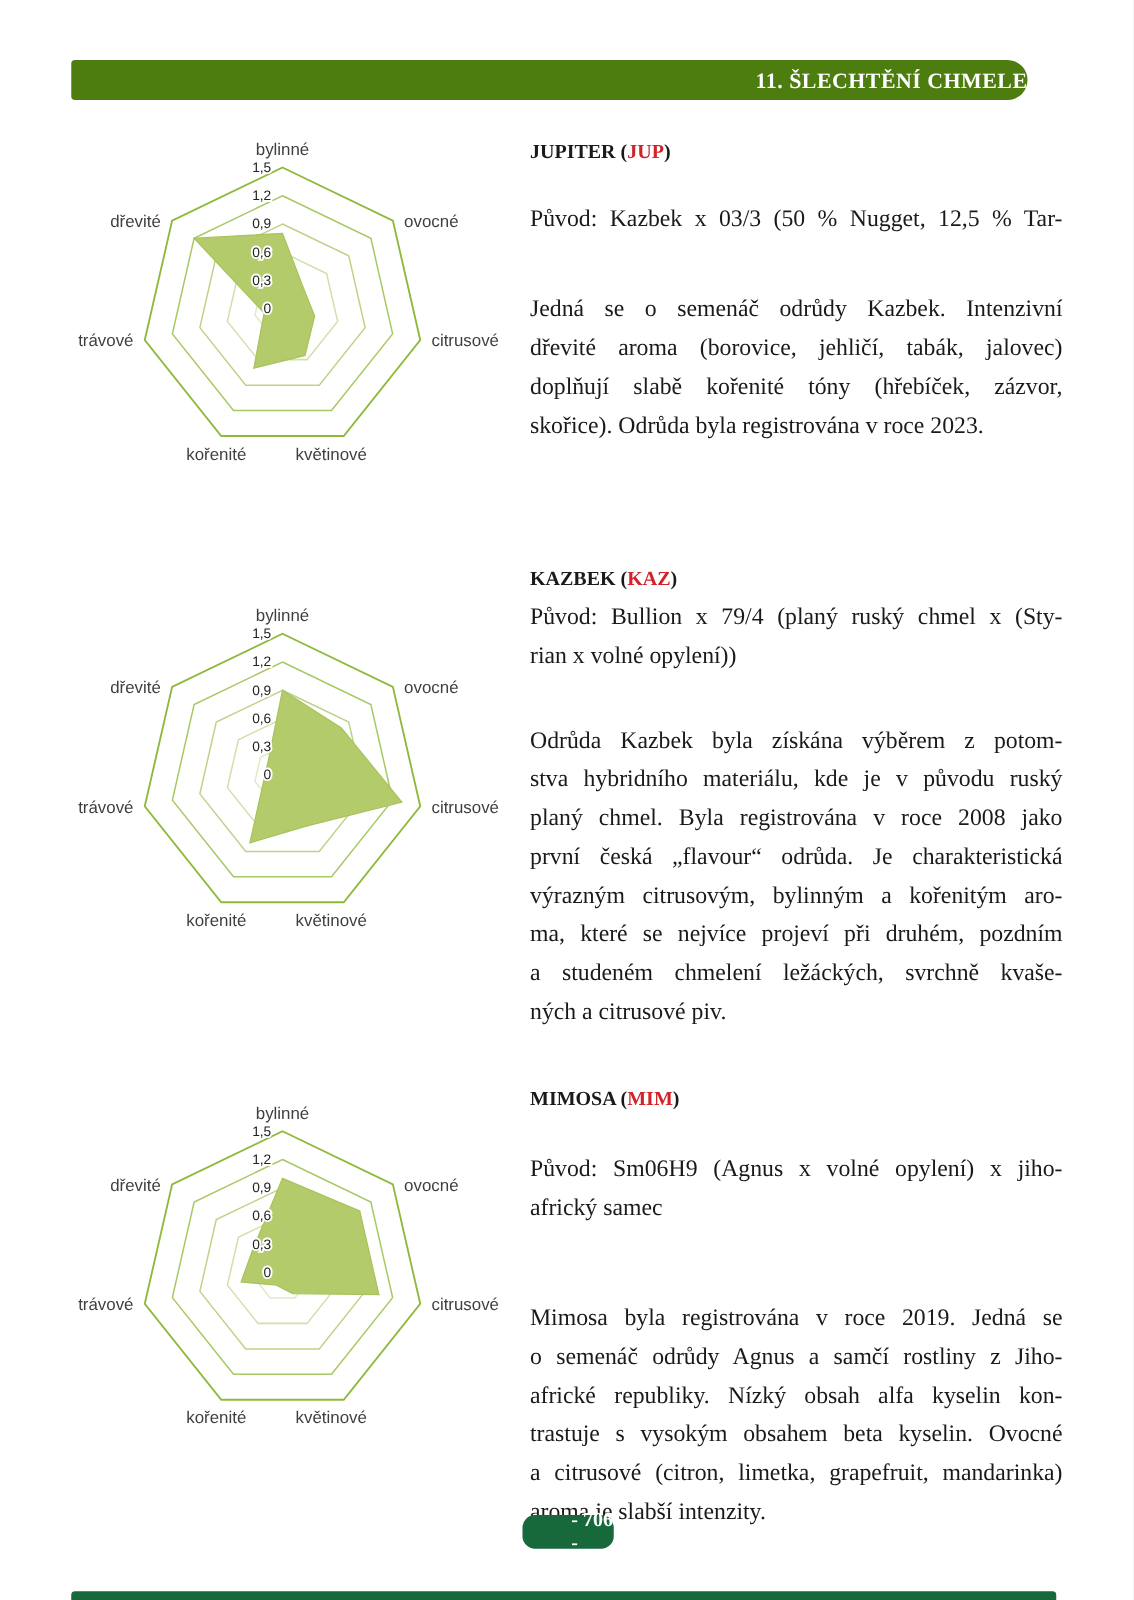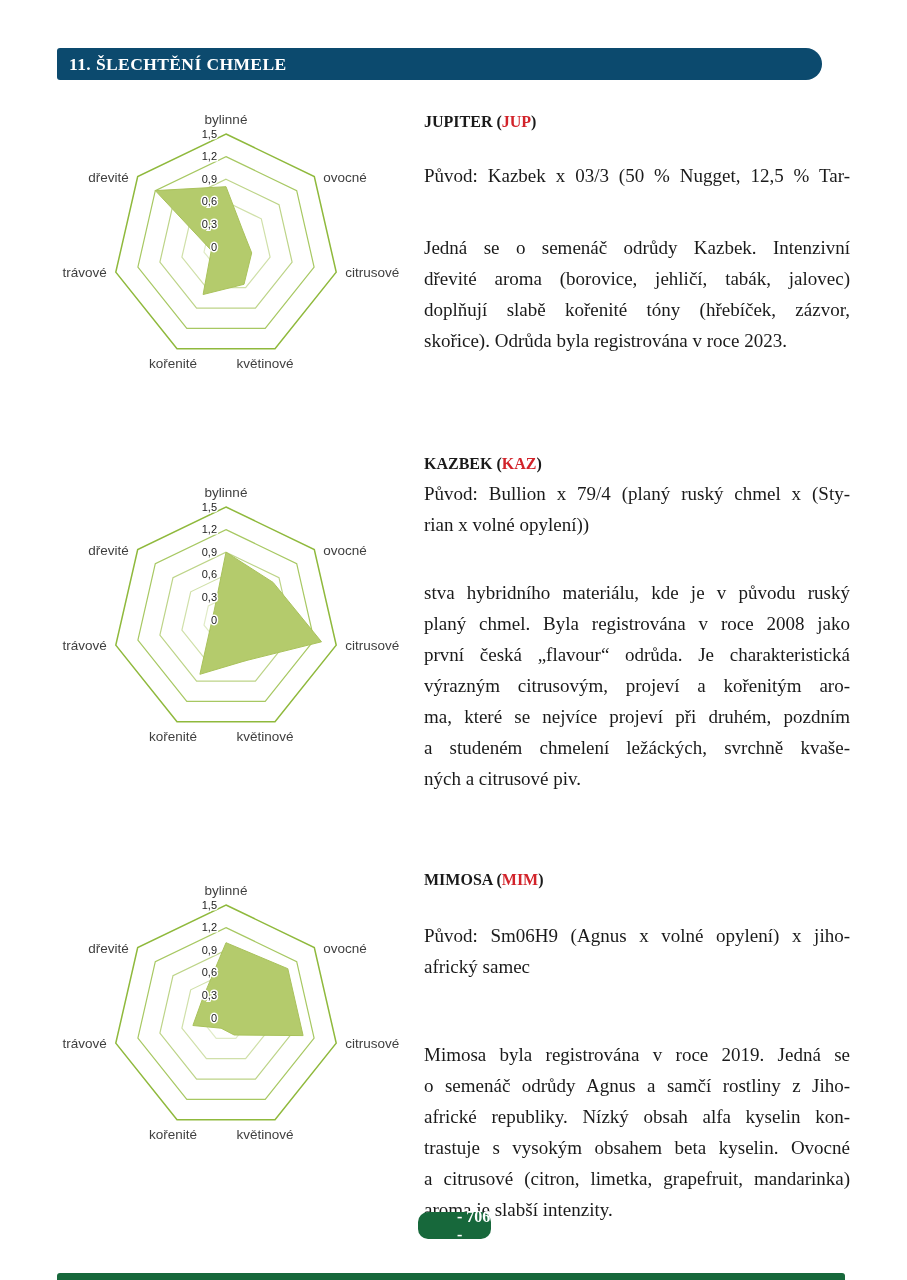--- a/index.html
+++ b/index.html
@@ -31,21 +31,21 @@
   .bottom-bar {
     position:absolute; left:57px; bottom:0; width:788px; height:7px;
     border-radius:3px 3px 0 0;
   }
   svg text { font-family:"Liberation Sans", sans-serif; }
 </style>
 </head>
 <body>
 
 <div class="page">
-  <div class="header-banner" style="background: #0c4a6e;">
+  <div class="header-banner" style="background: #4d7c0f; justify-content: flex-end;">
     <span>11. ŠLECHTĚNÍ CHMELE</span>
   </div>
 
   <div id="charts">
       <svg width="360" height="300" class="chart" style="top: 97px;">
         <polygon points="180.0,127.4 197.7,135.9 202.0,155.0 189.8,170.4 170.2,170.4 158.0,155.0 162.3,135.9" fill="none" stroke="#E0EBC6" stroke-width="1.2"></polygon>
         <polygon points="180.0,104.8 215.3,121.8 224.1,160.1 199.6,190.7 160.4,190.7 135.9,160.1 144.7,121.8" fill="none" stroke="#D0E0A9" stroke-width="1.2"></polygon>
         <polygon points="180.0,82.2 233.0,107.7 246.1,165.1 209.4,211.1 150.6,211.1 113.9,165.1 127.0,107.7" fill="none" stroke="#BDD488" stroke-width="1.2"></polygon>
         <polygon points="180.0,59.6 250.7,93.6 268.1,170.1 219.2,231.4 140.8,231.4 91.9,170.1 109.3,93.6" fill="none" stroke="#A7C862" stroke-width="1.2"></polygon>
         <polygon points="180.0,37.0 268.3,79.5 290.2,175.1 229.0,251.8 131.0,251.8 69.8,175.1 91.7,79.5" fill="none" stroke="#8FB93C" stroke-width="1.5"></polygon>
@@ -117,24 +117,25 @@
         <div class="jline">dřevité aroma (borovice, jehličí, tabák, jalovec)</div>
         <div class="jline">doplňují slabě kořenité tóny (hřebíček, zázvor,</div>
         <div class="lastline">skořice). Odrůda byla registrována v roce 2023.</div>
       </div>
       <div class="sec sec-title" style="top: 452px;"><span>KAZBEK</span><span> (</span><span style="color: rgb(210, 35, 42);">KAZ</span><span>)</span></div>
       <div class="para sec" style="top: 478px;">
         <div class="jline">Původ: Bullion x 79/4 (planý ruský chmel x (Sty-</div>
         <div class="lastline">rian x volné opylení))</div>
       </div>
       <div class="para sec" style="top: 577px;">
+        <div class="jline">Odrůda Kazbek byla získána výběrem z potom-</div>
         <div class="jline">stva hybridního materiálu, kde je v původu ruský</div>
         <div class="jline">planý chmel. Byla registrována v roce 2008 jako</div>
         <div class="jline">první česká „flavour“ odrůda. Je charakteristická</div>
-        <div class="jline">výrazným citrusovým, projeví a kořenitým aro-</div>
+        <div class="jline">výrazným citrusovým, bylinným a kořenitým aro-</div>
         <div class="jline">ma, které se nejvíce projeví při druhém, pozdním</div>
         <div class="jline">a studeném chmelení ležáckých, svrchně kvaše-</div>
         <div class="lastline">ných a citrusové piv.</div>
       </div>
       <div class="sec sec-title" style="top: 868px;"><span>MIMOSA</span><span> (</span><span style="color: rgb(210, 35, 42);">MIM</span><span>)</span></div>
       <div class="para sec" style="top: 920px;">
         <div class="jline">Původ: Sm06H9 (Agnus x volné opylení) x jiho-</div>
         <div class="lastline">africký samec</div>
       </div>
       <div class="para sec" style="top: 997px; margin-top: 42px;">

